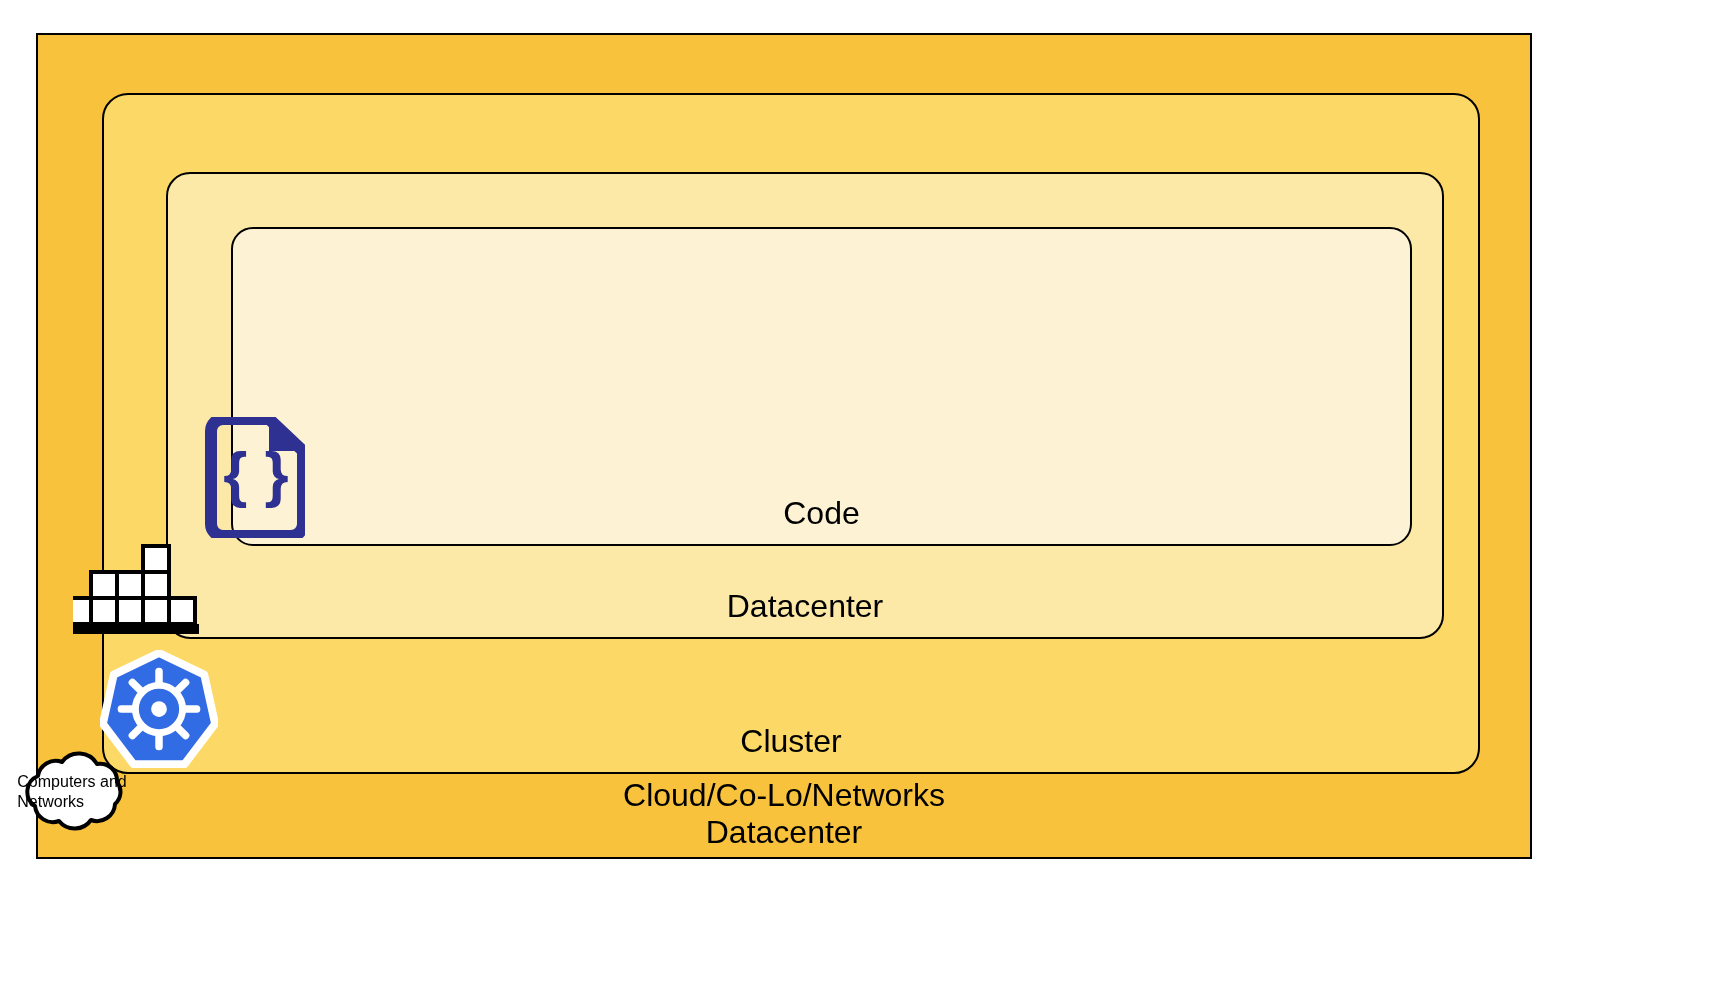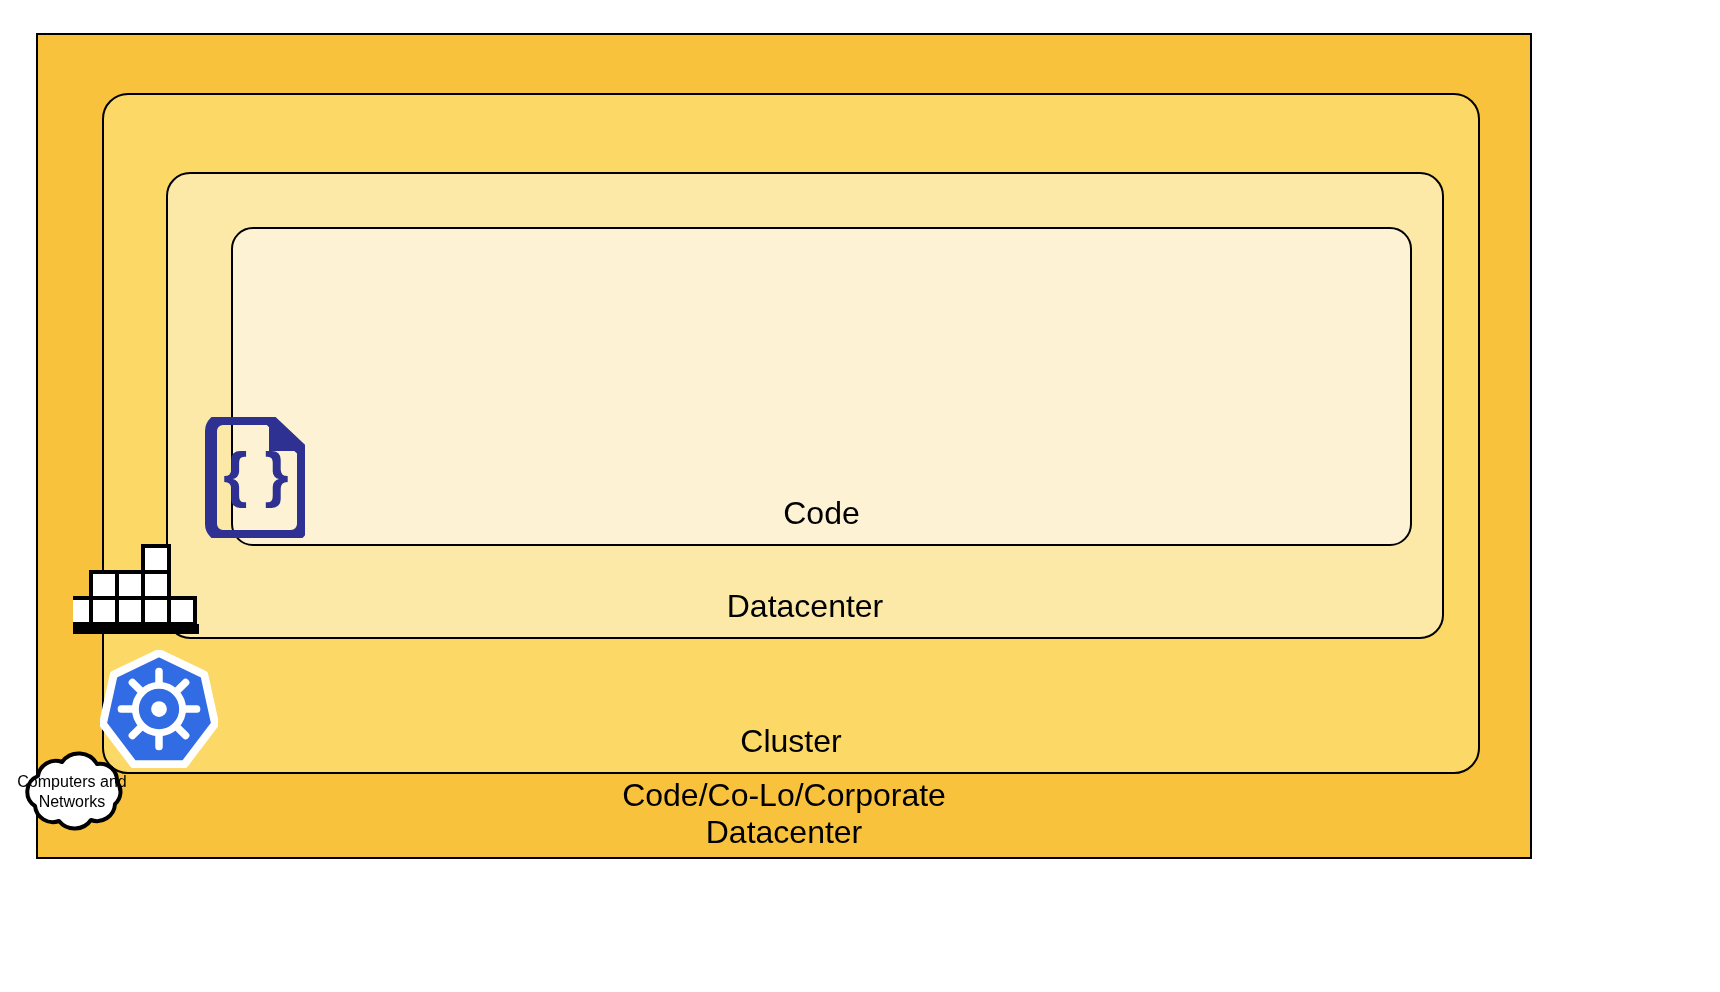--- a/index.html
+++ b/index.html
@@ -42,32 +42,32 @@
   
   #k8s-icon{position:absolute;left:-4px;bottom:2px;width:118px;height:120px;}
 
   
   #cloud-callout{
     position:absolute;left:2px;top:746px;width:140px;height:92px;
   }
   #cloud-callout .cloud-text{
     position:absolute;left:0;top:0;width:140px;height:92px;
     display:flex;flex-direction:column;align-items:center;justify-content:center;
-    color:#000000;font-size:16px;line-height:20px;text-align:center;
+    color:#000000;font-size:16px;line-height:20px;
     white-space:pre-line;
   }
 </style>
 </head>
 <body>
 
 <div id="stage">
 
   <div class="layer" id="datacenter-layer">
 
-    <div class="layer-label" id="datacenter-label">Code/Co-Lo/Corporate
+    <div class="layer-label" id="datacenter-label">Cloud/Co-Lo/Networks
 Datacenter</div>
 
     <div class="layer" id="cluster-layer">
 
       <div class="layer-label" id="cluster-label">Cluster</div>
 
       <div id="k8s-icon">
         <svg viewBox="0 0 120 122" width="118" height="120" aria-hidden="true">
           <path d="M60 3 L106 25 L117 75 L86 116 L34 116 L3 75 L14 25 Z" fill="#326CE5" stroke="#FFFFFF" stroke-width="8" stroke-linejoin="round"></path>
           <g fill="#FFFFFF">

